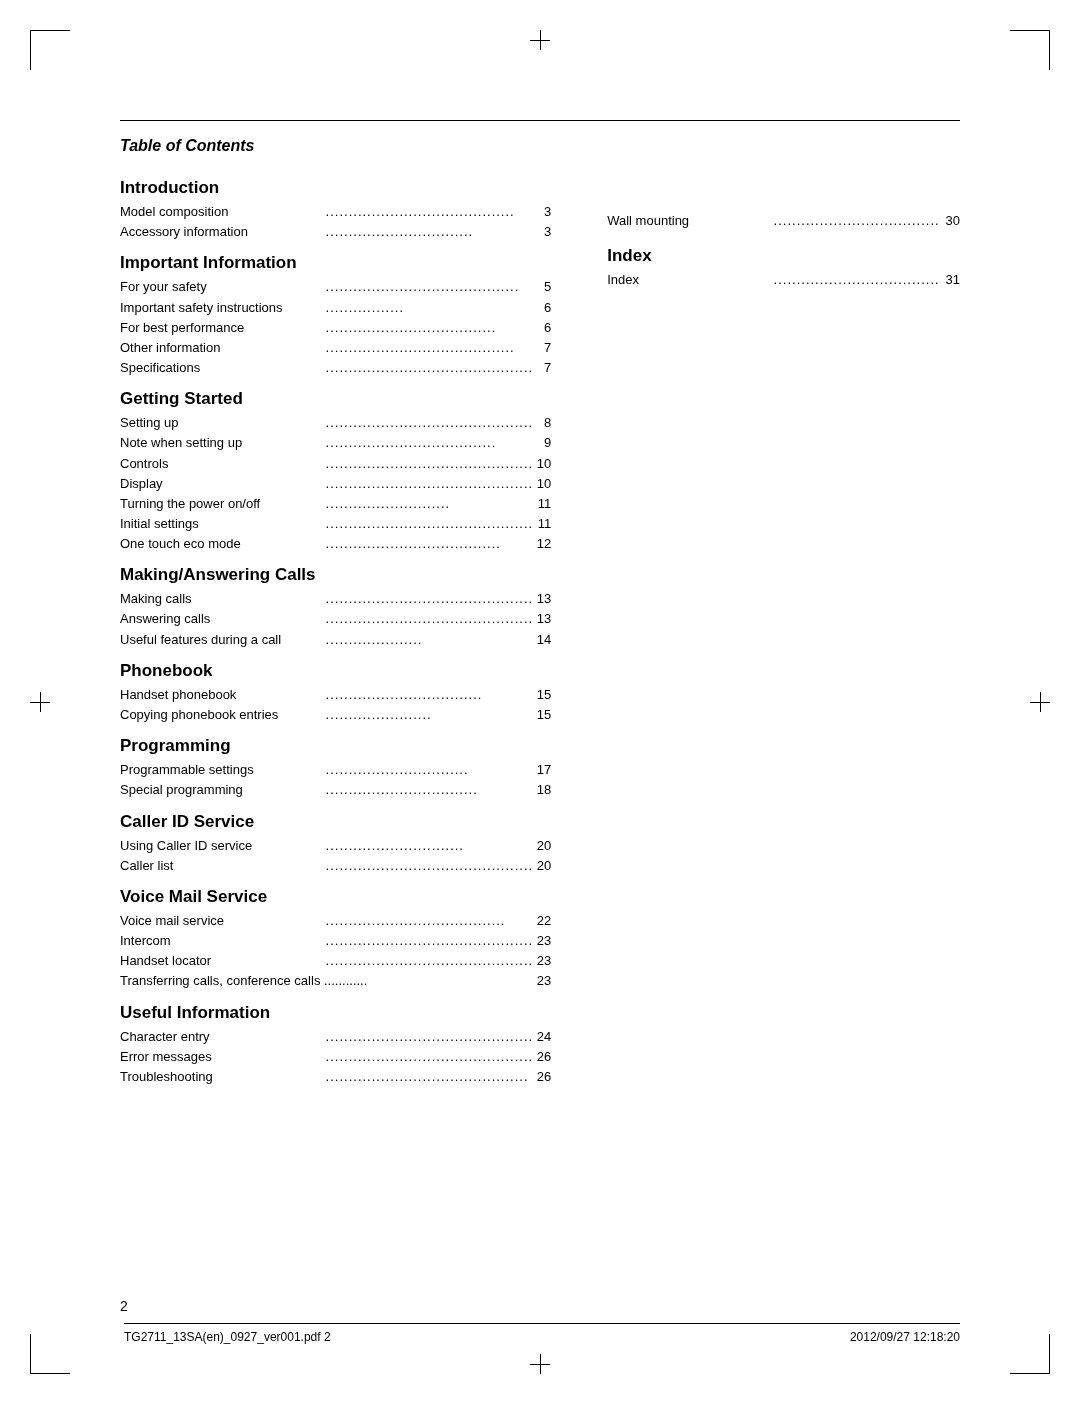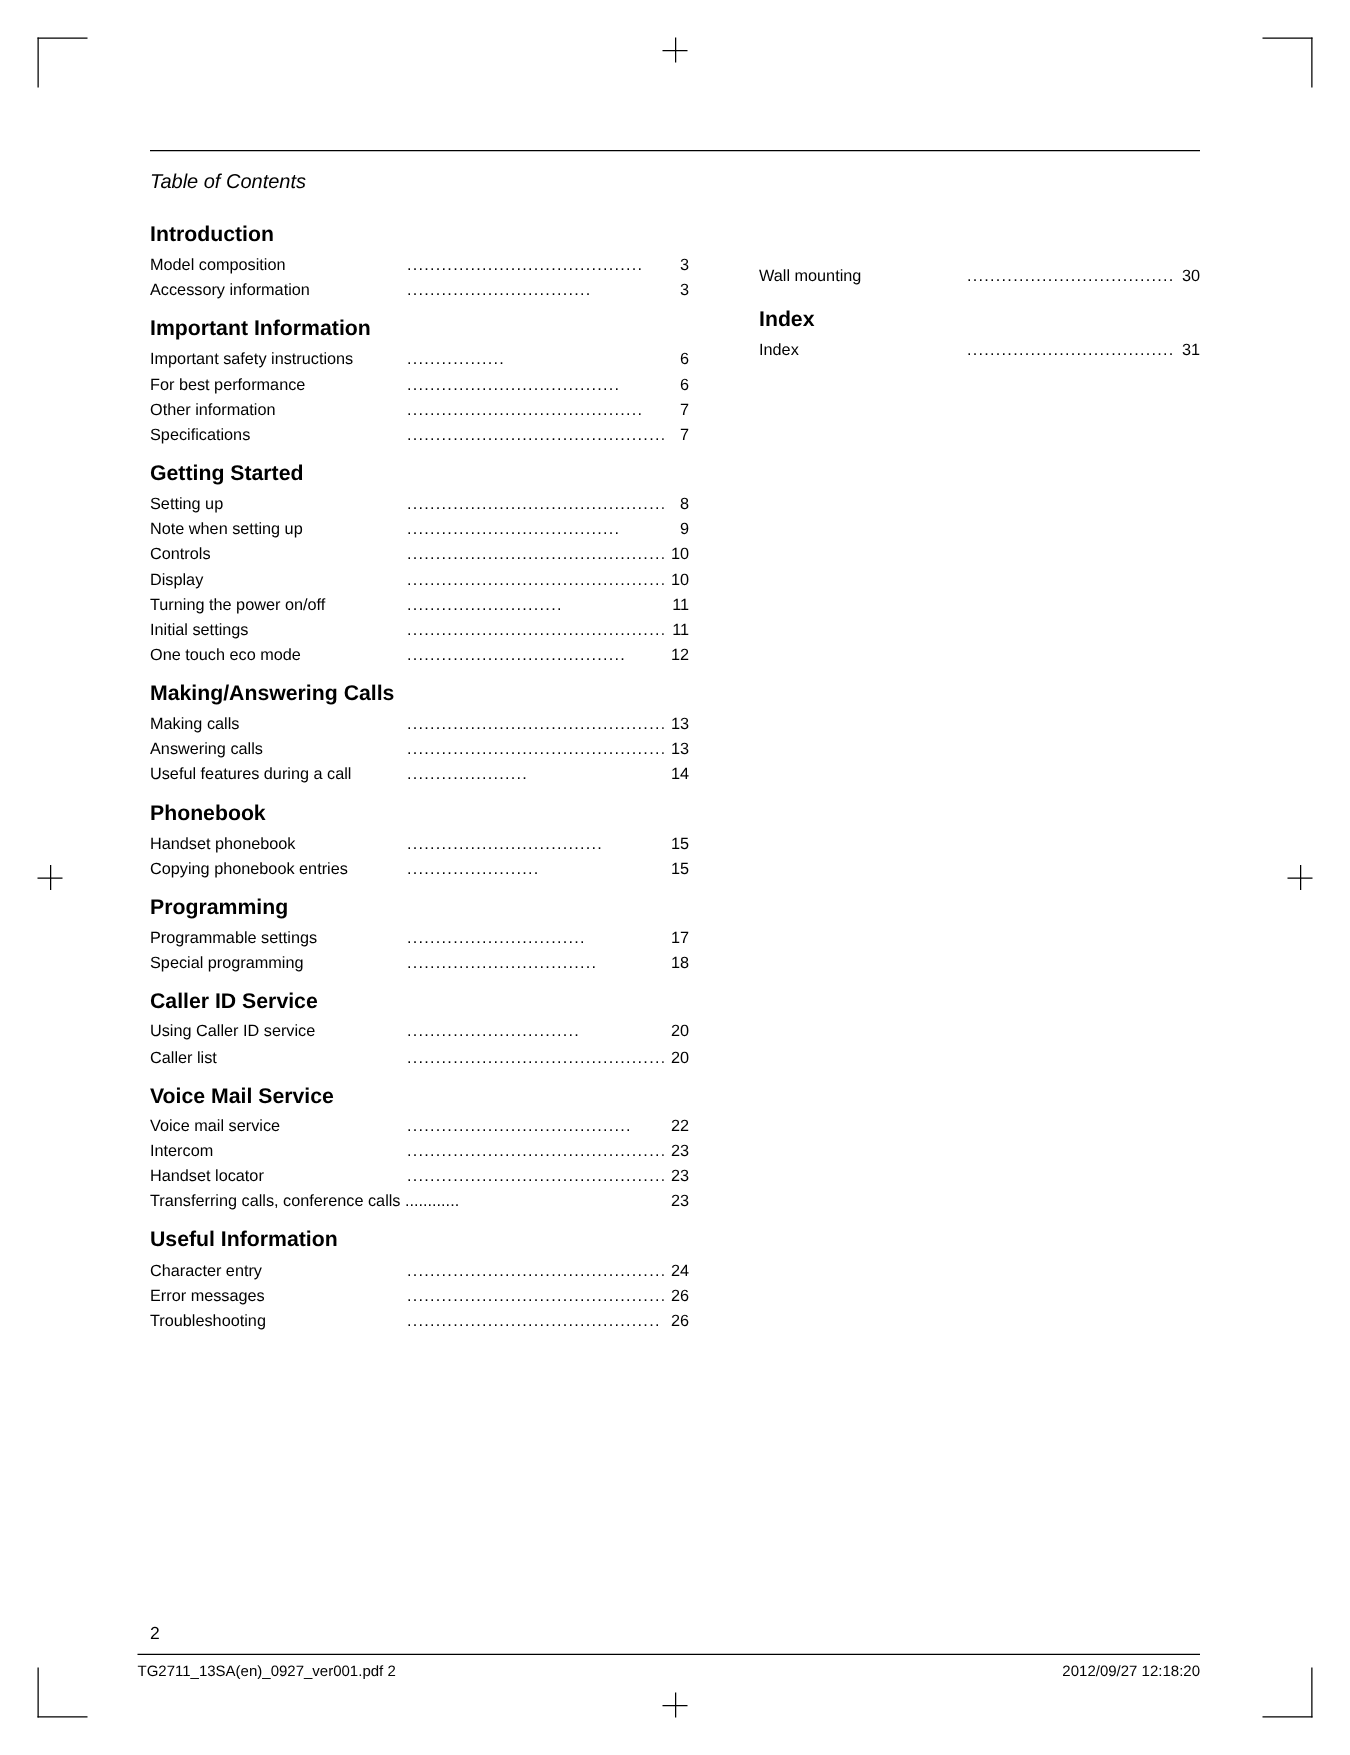--- a/index.html
+++ b/index.html
@@ -79,21 +79,21 @@
 
     
     .top-border {
       border-top: 1px solid #000;
       margin-bottom: 16px;
     }
 
     
     .toc-title {
       font-size: 16px;
-      font-weight: normal;
+      font-weight: bold;
       font-style: italic;
       margin-bottom: 12px;
     }
 
     
     .toc-columns {
       display: flex;
       gap: 56px;
     }
 
@@ -141,21 +141,21 @@
       white-space: nowrap;
       font-size: 13px;
       min-width: 20px;
       text-align: right;
     }
 
     
     .bottom-bar {
       position: absolute;
       bottom: 60px;
-      left: 110px;
+      left: 124px;
       right: 120px;
       border-top: 1px solid #000;
       padding-top: 6px;
       display: flex;
       justify-content: space-between;
       align-items: center;
       font-size: 12px;
       color: #000;
     }
 
@@ -196,20 +196,25 @@
         <span class="toc-entry-page">3</span>
       </div>
       <div class="toc-entry">
         <span class="toc-entry-label">Accessory information </span>
         <span class="dots-fill">................................</span>
         <span class="toc-entry-page">3</span>
       </div>
 
       <div class="section-header">Important Information</div>
       <div class="toc-entry">
+        <span class="toc-entry-label">For your safety </span>
+        <span class="dots-fill">..........................................</span>
+        <span class="toc-entry-page">5</span>
+      </div>
+      <div class="toc-entry">
         <span class="toc-entry-label">Important safety instructions </span>
         <span class="dots-fill">.................</span>
         <span class="toc-entry-page">6</span>
       </div>
       <div class="toc-entry">
         <span class="toc-entry-label">For best performance </span>
         <span class="dots-fill">.....................................</span>
         <span class="toc-entry-page">6</span>
       </div>
       <div class="toc-entry">

